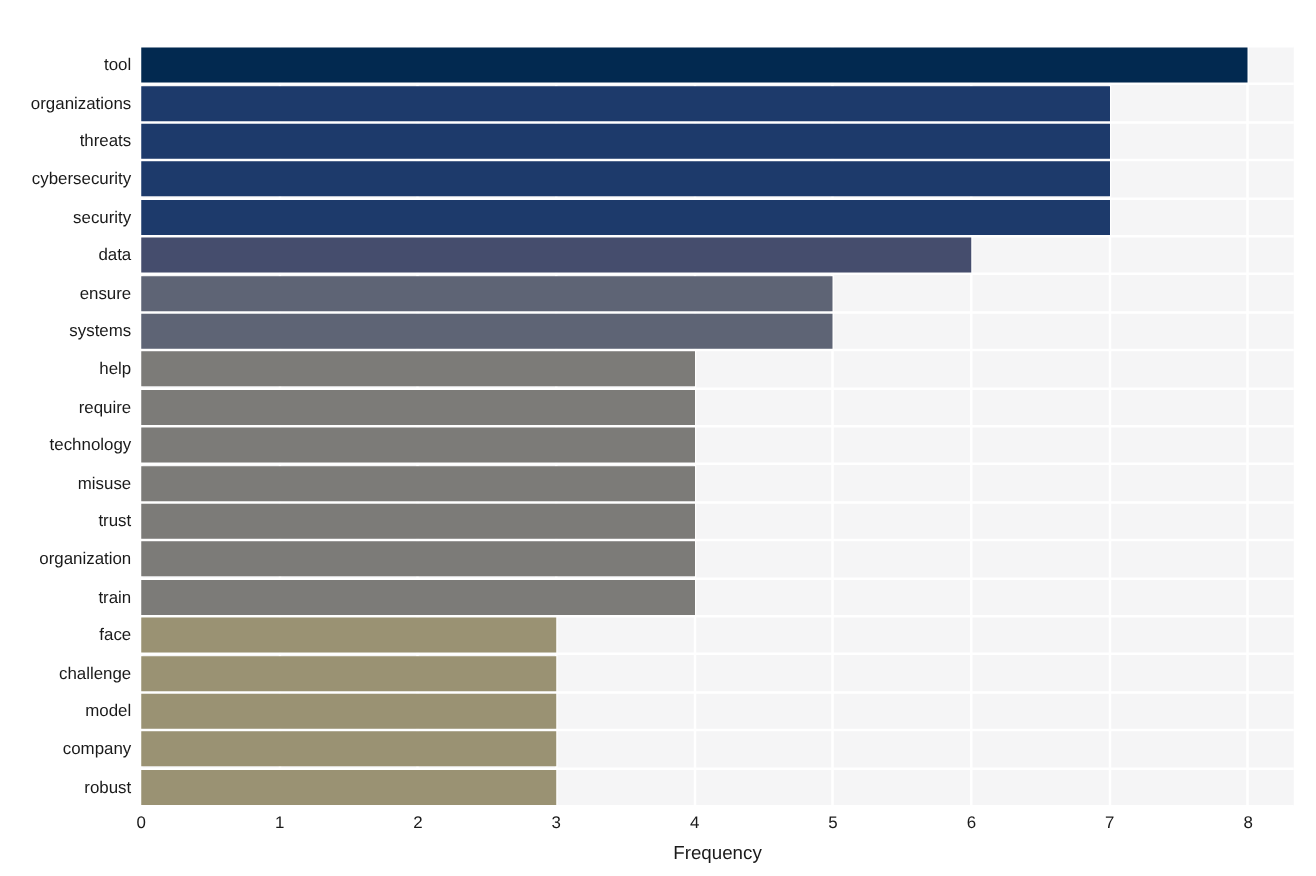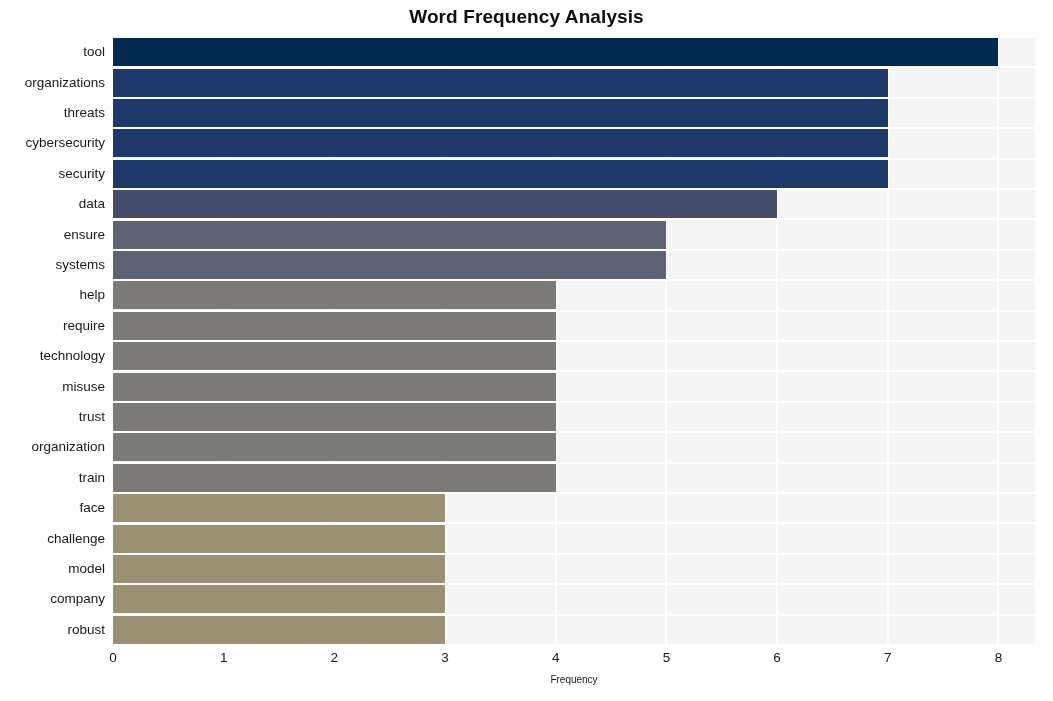--- a/index.html
+++ b/index.html
@@ -98,30 +98,29 @@
     text-align: center;
     font-size: 13.5px;
     color: #1a1a1a;
   }
   #xlabel {
     position: absolute;
     left: 113px;
     top: 674px;
     width: 922px;
     text-align: center;
-    font-size: 10px;
+    font-size: 15px;
     color: #1a1a1a;
   }
 </style>
 </head>
 <body>
 
 <div id="figure">
 
-  <div id="chart-title">Word Frequency Analysis</div>
 
   <div id="plot-area">
     <div id="grid-layer">
         <div class="gridline-v" style="left: -1px;"></div>
         <div class="gridline-v" style="left: 109.684px;"></div>
         <div class="gridline-v" style="left: 220.369px;"></div>
         <div class="gridline-v" style="left: 331.053px;"></div>
         <div class="gridline-v" style="left: 441.737px;"></div>
         <div class="gridline-v" style="left: 552.421px;"></div>
         <div class="gridline-v" style="left: 663.106px;"></div>

